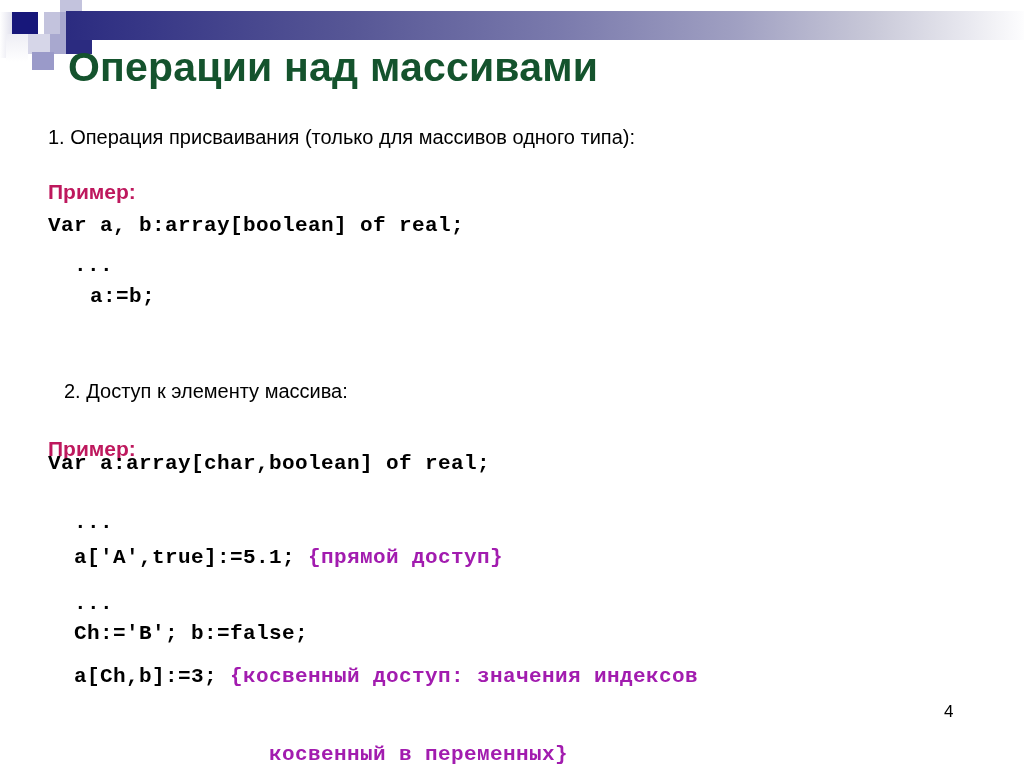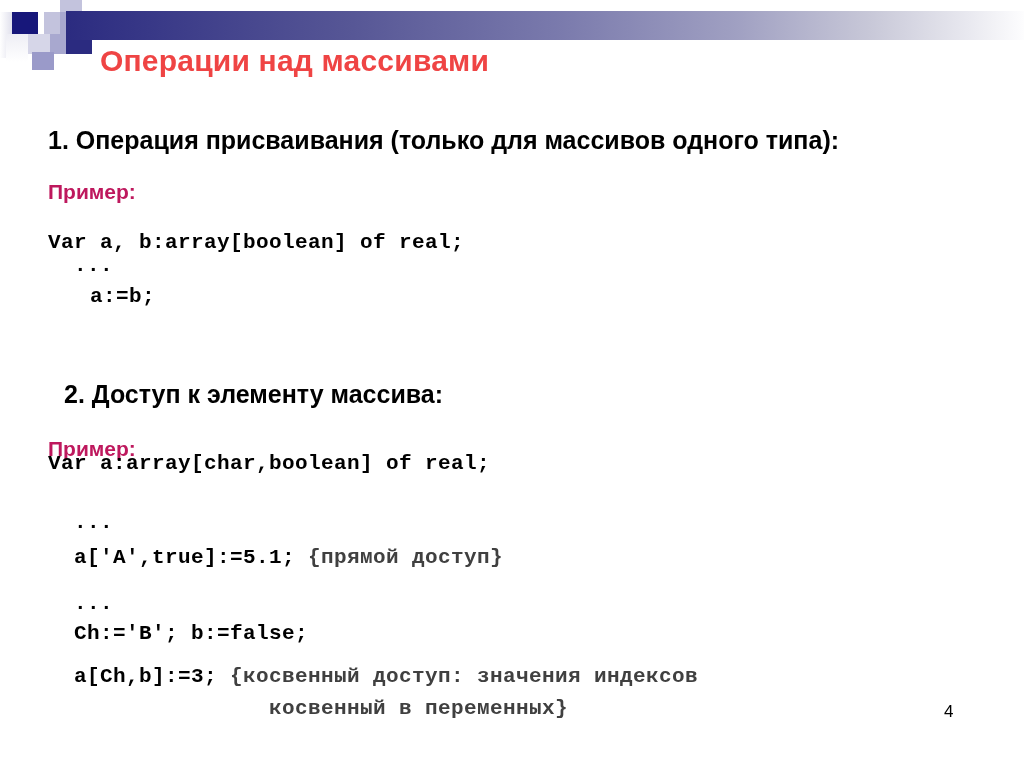--- a/index.html
+++ b/index.html
@@ -55,59 +55,58 @@
   #sq-deep         { left: 66px;  top: 34px;  width: 26px; height: 20px; background: #2b2b80; }
   #sq-low-lav      { left: 32px;  top: 52px;  width: 22px; height: 18px; background: #9a9ac9; }
   #sq-low-fade     { left: 6px;   top: 34px;  width: 22px; height: 28px;
                      background: linear-gradient(to bottom, #eeeef5 0%, #ffffff 100%); }
 
   
   #page-title {
     position: absolute;
     left: 68px;
     top: 44px;
-    font-size: 30px;
+    font-size: 41px;
     font-weight: bold;
     letter-spacing: 0.2px;
-    color: #ef4444;
+    color: #14532d;
     white-space: nowrap;
-    margin-left: 32px;
   }
 
   
   .body-line {
     position: absolute;
-    font-size: 25px;
+    font-size: 20px;
     color: #000000;
     white-space: nowrap;
-    font-weight: bold;
   }
   .label-bold {
     position: absolute;
     font-size: 21px;
     font-weight: bold;
     color: #be185d;
     white-space: nowrap;
   }
   .code-line {
     position: absolute;
     font-family: "Liberation Mono", "DejaVu Sans Mono", monospace;
     font-weight: bold;
     font-size: 21px;
     color: #000000;
     white-space: pre;
     letter-spacing: 0.4px;
   }
   .comment {
-    color: #404040;
+    color: #a21caf;
+    margin-top: 46px;
   }
 
   #item-1      { left: 48px;  top: 126px; }
   #example-1   { left: 48px;  top: 180px; }
-  #code-1-1    { left: 48px;  top: 231px; font-family: Liberation Mono, monospace; }
+  #code-1-1    { left: 48px;  top: 214px; font-family: Liberation Mono, monospace; }
   #code-1-2    { left: 48px;  top: 254px; }
   #code-1-3    { left: 64px;  top: 285px; }
 
   #item-2      { left: 64px;  top: 380px; }
   #example-2   { left: 48px;  top: 437px; }
   #code-2-1    { left: 48px;  top: 452px; }
   #code-2-2    { left: 48px;  top: 511px; }
   #code-2-3    { left: 48px;  top: 546px; }
   #code-2-4    { left: 48px;  top: 592px; }
   #code-2-5    { left: 48px;  top: 622px; }

